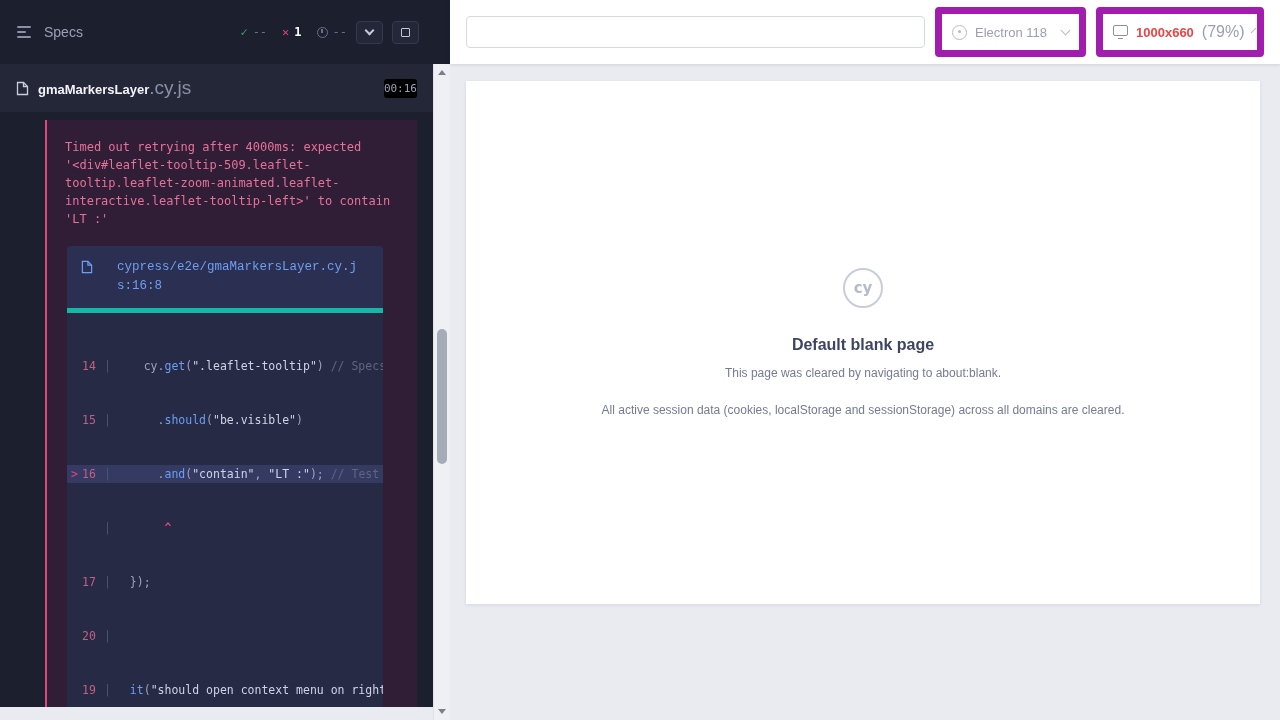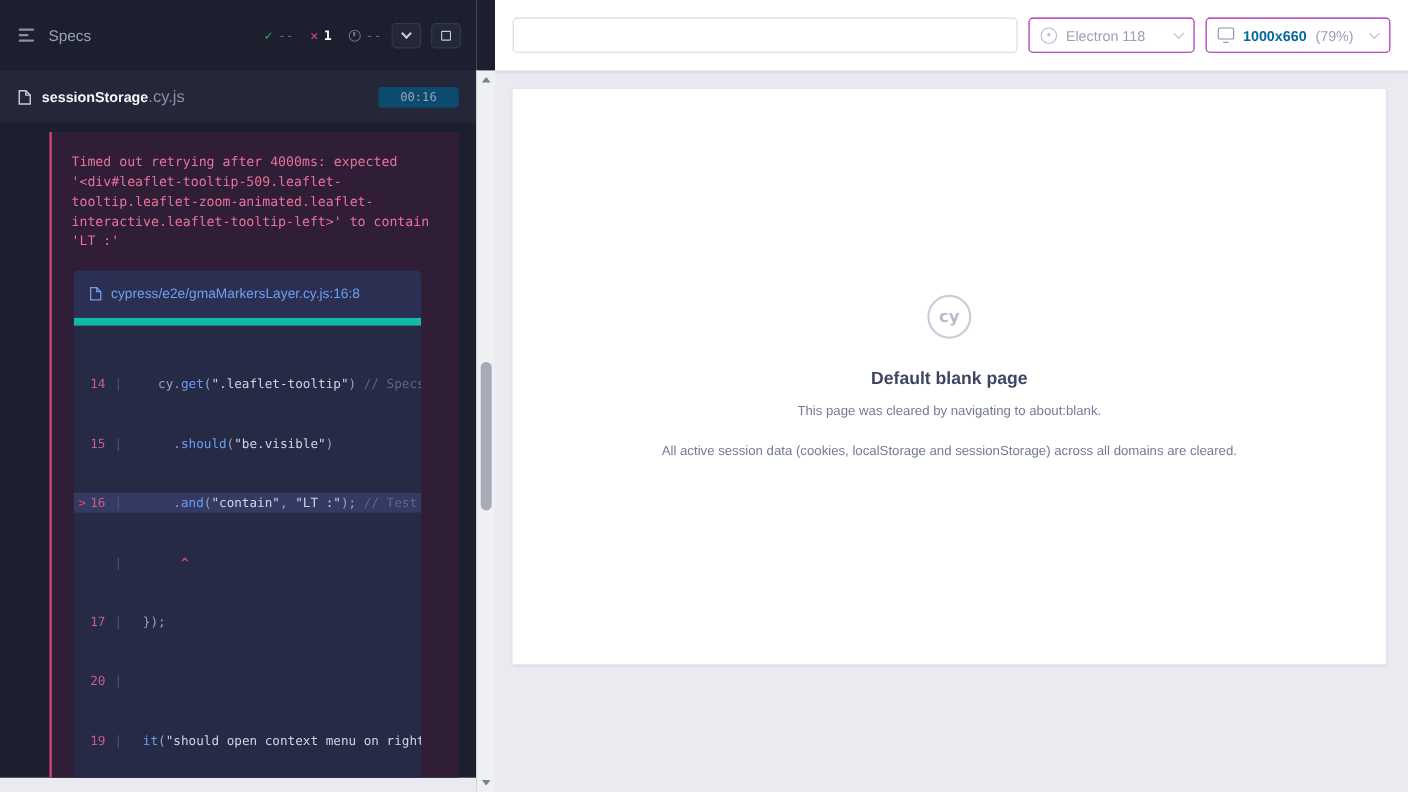--- a/index.html
+++ b/index.html
@@ -27,33 +27,33 @@
   .clock { width:11px; height:11px; border:1.5px solid #6a7089; border-radius:50%; position:relative; }
   .clock::after { content:""; position:absolute; left:3.5px; top:1.5px; width:1.5px; height:3.5px; background:#6a7089; }
   .hdr-btn { width:27px; height:23px; border:1px solid #343952; background:#232737; border-radius:4px;
              display:flex; align-items:center; justify-content:center; margin-left:9px; cursor:pointer; color:#c3c8da; }
   .chev-down { width:7px; height:7px; border-right:2px solid currentColor; border-bottom:2px solid currentColor;
                transform:rotate(45deg); margin-top:-3px; }
   .stop-sq { width:9px; height:9px; border:1.5px solid currentColor; border-radius:1px; }
 
   .spec-row { height:48px; background:#242738; display:flex; align-items:center; padding:0 16px; gap:9px; }
   .spec-name { font-size:13px; font-weight:bold; color:#f4f5fa; white-space:nowrap; }
-  .spec-ext { font-size:15px; font-weight:normal; color:#8a8fa6; }
-  .duration { margin-left:auto; background:#0c4a6e; color:#9ca1b8; font-size:11px; padding:3px 20px;
+  .spec-ext { font-size:19px; font-weight:normal; color:#8a8fa6; }
+  .duration { margin-left:auto; background:#000000; color:#9ca1b8; font-size:11px; padding:3px 0;
               border-radius:3px; font-family:"DejaVu Sans Mono", monospace; }
 
   .sb-scroll { position:absolute; top:112px; bottom:0; left:0; right:0; overflow:hidden;padding-left:17px; }
 
   .attempt { margin:8px 16px 0 28px; border-left:2px solid #e0457b; background:#2f1e36; }
   .err-msg { padding:18px 22px 14px 18px; font-family:"DejaVu Sans Mono", monospace;
              font-size:12px; line-height:18px; color:#e8719a; overflow-wrap:anywhere; }
 
   .code-frame { margin:4px 34px 0 20px; background:#262a44; border-radius:4px; overflow:hidden; }
-  .cf-header { display:flex; gap:8px; padding:12px 14px; background:#2b2f52; border-bottom:7px solid #14b8a6;
-               font-family:Liberation Sans, sans-serif; font-size:12.5px; line-height:19px;
+  .cf-header { display:flex; gap:24px; padding:12px 14px; background:#2b2f52; border-bottom:5px solid #14b8a6;
+               font-family:Liberation Mono, monospace; font-size:12.5px; line-height:19px;
                color:#6f9ff0; word-break:break-all; cursor:pointer; }
   .cf-header svg { flex:none; margin-top:2px; }
   .cf-code { padding:8px 0 6px 0; font-family:"DejaVu Sans Mono", monospace; font-size:11.5px;
              line-height:18px; white-space:pre; }
   .crow { display:flex; height:18px; }
   .crow.hl { background:#343a61; }
   .mk { width:15px; text-align:center; color:#e0457b; flex:none; }
   .lnum { width:17px; color:#c25f85; flex:none; }
   .pipe { width:17px; text-align:center; color:#4e5370; flex:none; }
   .codetxt { flex:1; overflow:hidden; white-space:pre; }
@@ -68,32 +68,32 @@
   .tri-dn { position:absolute; bottom:6px; left:4px; width:0; height:0;
             border-left:4px solid transparent; border-right:4px solid transparent; border-top:5px solid #7a8090; }
   .vthumb { position:absolute; top:265px; left:3px; width:10px; height:135px; background:#a6abb8; border-radius:5px; cursor:grab; }
 
   
   .main { position:absolute; left:450px; top:0; width:830px; height:720px; background:#e9ebf1; }
   .topbar { position:relative; z-index:2; height:64px; background:#ffffff; display:flex; align-items:center;
             padding:0 16px; gap:10px; box-shadow:0 1px 3px rgba(40,45,70,0.12); }
   .url-input { flex:1; max-width:461px; height:32px; border:1px solid #d5d9e2; border-radius:4px;
                padding:0 10px; font-size:13px; color:#3e4562; background:#fff; outline:none; }
-  .select-box { height:32px; border:1px solid #a21caf; border-radius:4px; background:#fff;
+  .select-box { height:50px; border:7px solid #a21caf; border-radius:4px; background:#fff;
                 display:flex; align-items:center; padding:0 10px; gap:8px; cursor:pointer; }
   .browser-box { width:151px; color:#9aa0b4; font-size:13px; }
   .viewport-box { width:168px; font-size:13px; }
   .electron-ic { width:15px; height:15px; border:1.5px solid #b8bcc9; border-radius:50%; position:relative; flex:none; }
   .electron-ic::after { content:""; position:absolute; left:4.5px; top:4.5px; width:3px; height:3px;
                         border-radius:50%; background:#b8bcc9; }
   .monitor-ic { width:15px; height:11px; border:1.5px solid #8a8fa6; border-radius:2px; position:relative;
                 flex:none; margin-top:-3px; }
   .monitor-ic::after { content:""; position:absolute; left:3.5px; bottom:-4px; width:5px; height:1.5px; background:#8a8fa6; }
-  .vp-size { color:#0369a1; font-weight:bold;text-align:right; }
-  .vp-scale { color:#9aa0b4; font-size:13px; }
+  .vp-size { color:#ef4444; font-weight:bold;text-align:right; }
+  .vp-scale { color:#9aa0b4; font-size:16px; }
   .chev-gray { width:7px; height:7px; border-right:1.5px solid #b8bcc9; border-bottom:1.5px solid #b8bcc9;
                transform:rotate(45deg); margin-left:auto; margin-top:-3px; }
 
   .aut-frame { position:absolute; left:16px; right:20px; top:81px; height:523px; background:#ffffff;
                box-shadow:0 1px 3px rgba(40,45,70,0.10); display:flex; flex-direction:column;
                align-items:center; justify-content:center; text-align:right; }
   .cy-logo { width:40px; height:40px; border:2px solid #c9cdd9; border-radius:50%; color:#b6bbc9;
              font-size:15px; font-weight:bold; display:flex; align-items:center; justify-content:center;
              font-family:"DejaVu Sans", sans-serif; }
   .aut-title { margin-top:28px; font-size:16px; font-weight:bold; color:#3e4562; }
@@ -135,21 +135,21 @@
         <span class="stop-sq"></span>
       </span>
     </div>
 
     <div class="spec-row">
       <svg width="13" height="15" viewBox="0 0 13 15">
         <path d="M1.5 1.5h6l4 4v8h-10z" fill="none" stroke="#c8ccdd" stroke-width="1.3"></path>
         <path d="M7.5 1.5v4h4" fill="none" stroke="#c8ccdd" stroke-width="1.3"></path>
       </svg>
       <span class="spec-name">
-        <span>sessionStorage</span><span class="spec-ext">.cy.js</span>
+        <span>gmaMarkersLayer</span><span class="spec-ext">.cy.js</span>
       </span>
       <span class="duration">00:16</span>
     </div>
 
     <div class="sb-scroll">
 
       <div class="attempt">
         <div class="err-msg">Timed out retrying after 4000ms: expected '&lt;div#leaflet-tooltip-509.leaflet-tooltip.leaflet-zoom-animated.leaflet-interactive.leaflet-tooltip-left&gt;' to contain 'LT :'</div>
 
         <div class="code-frame">

